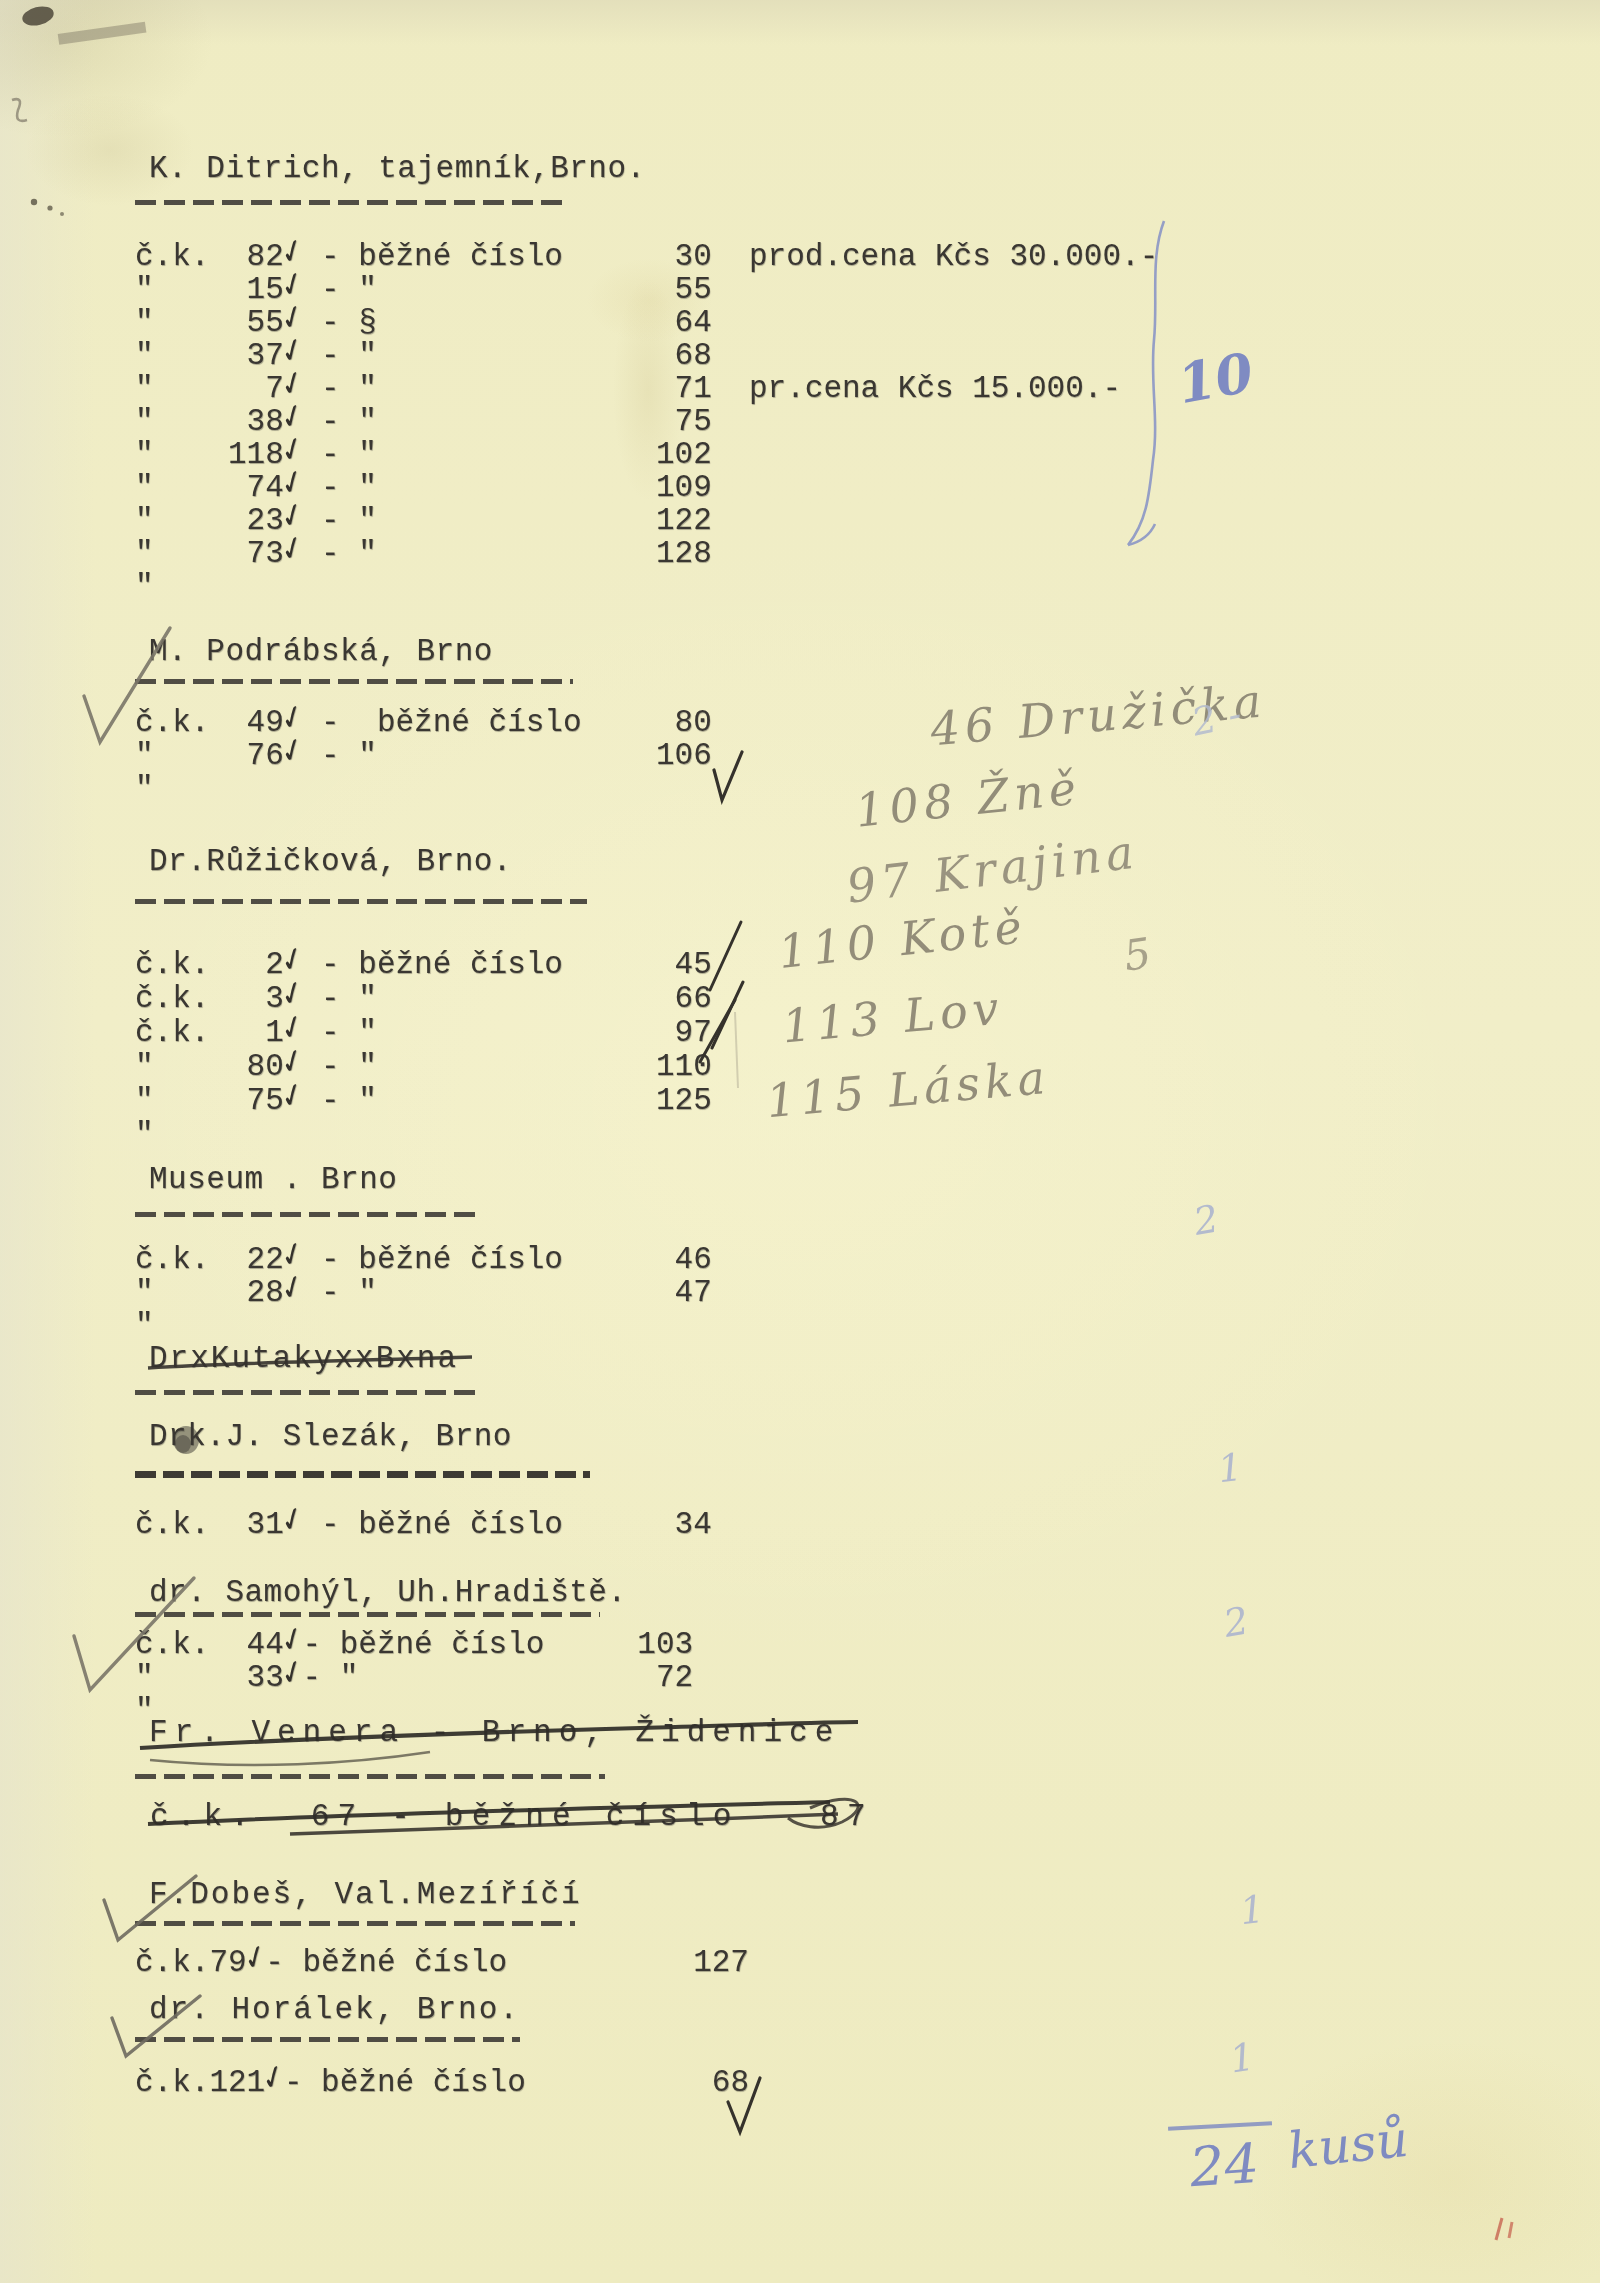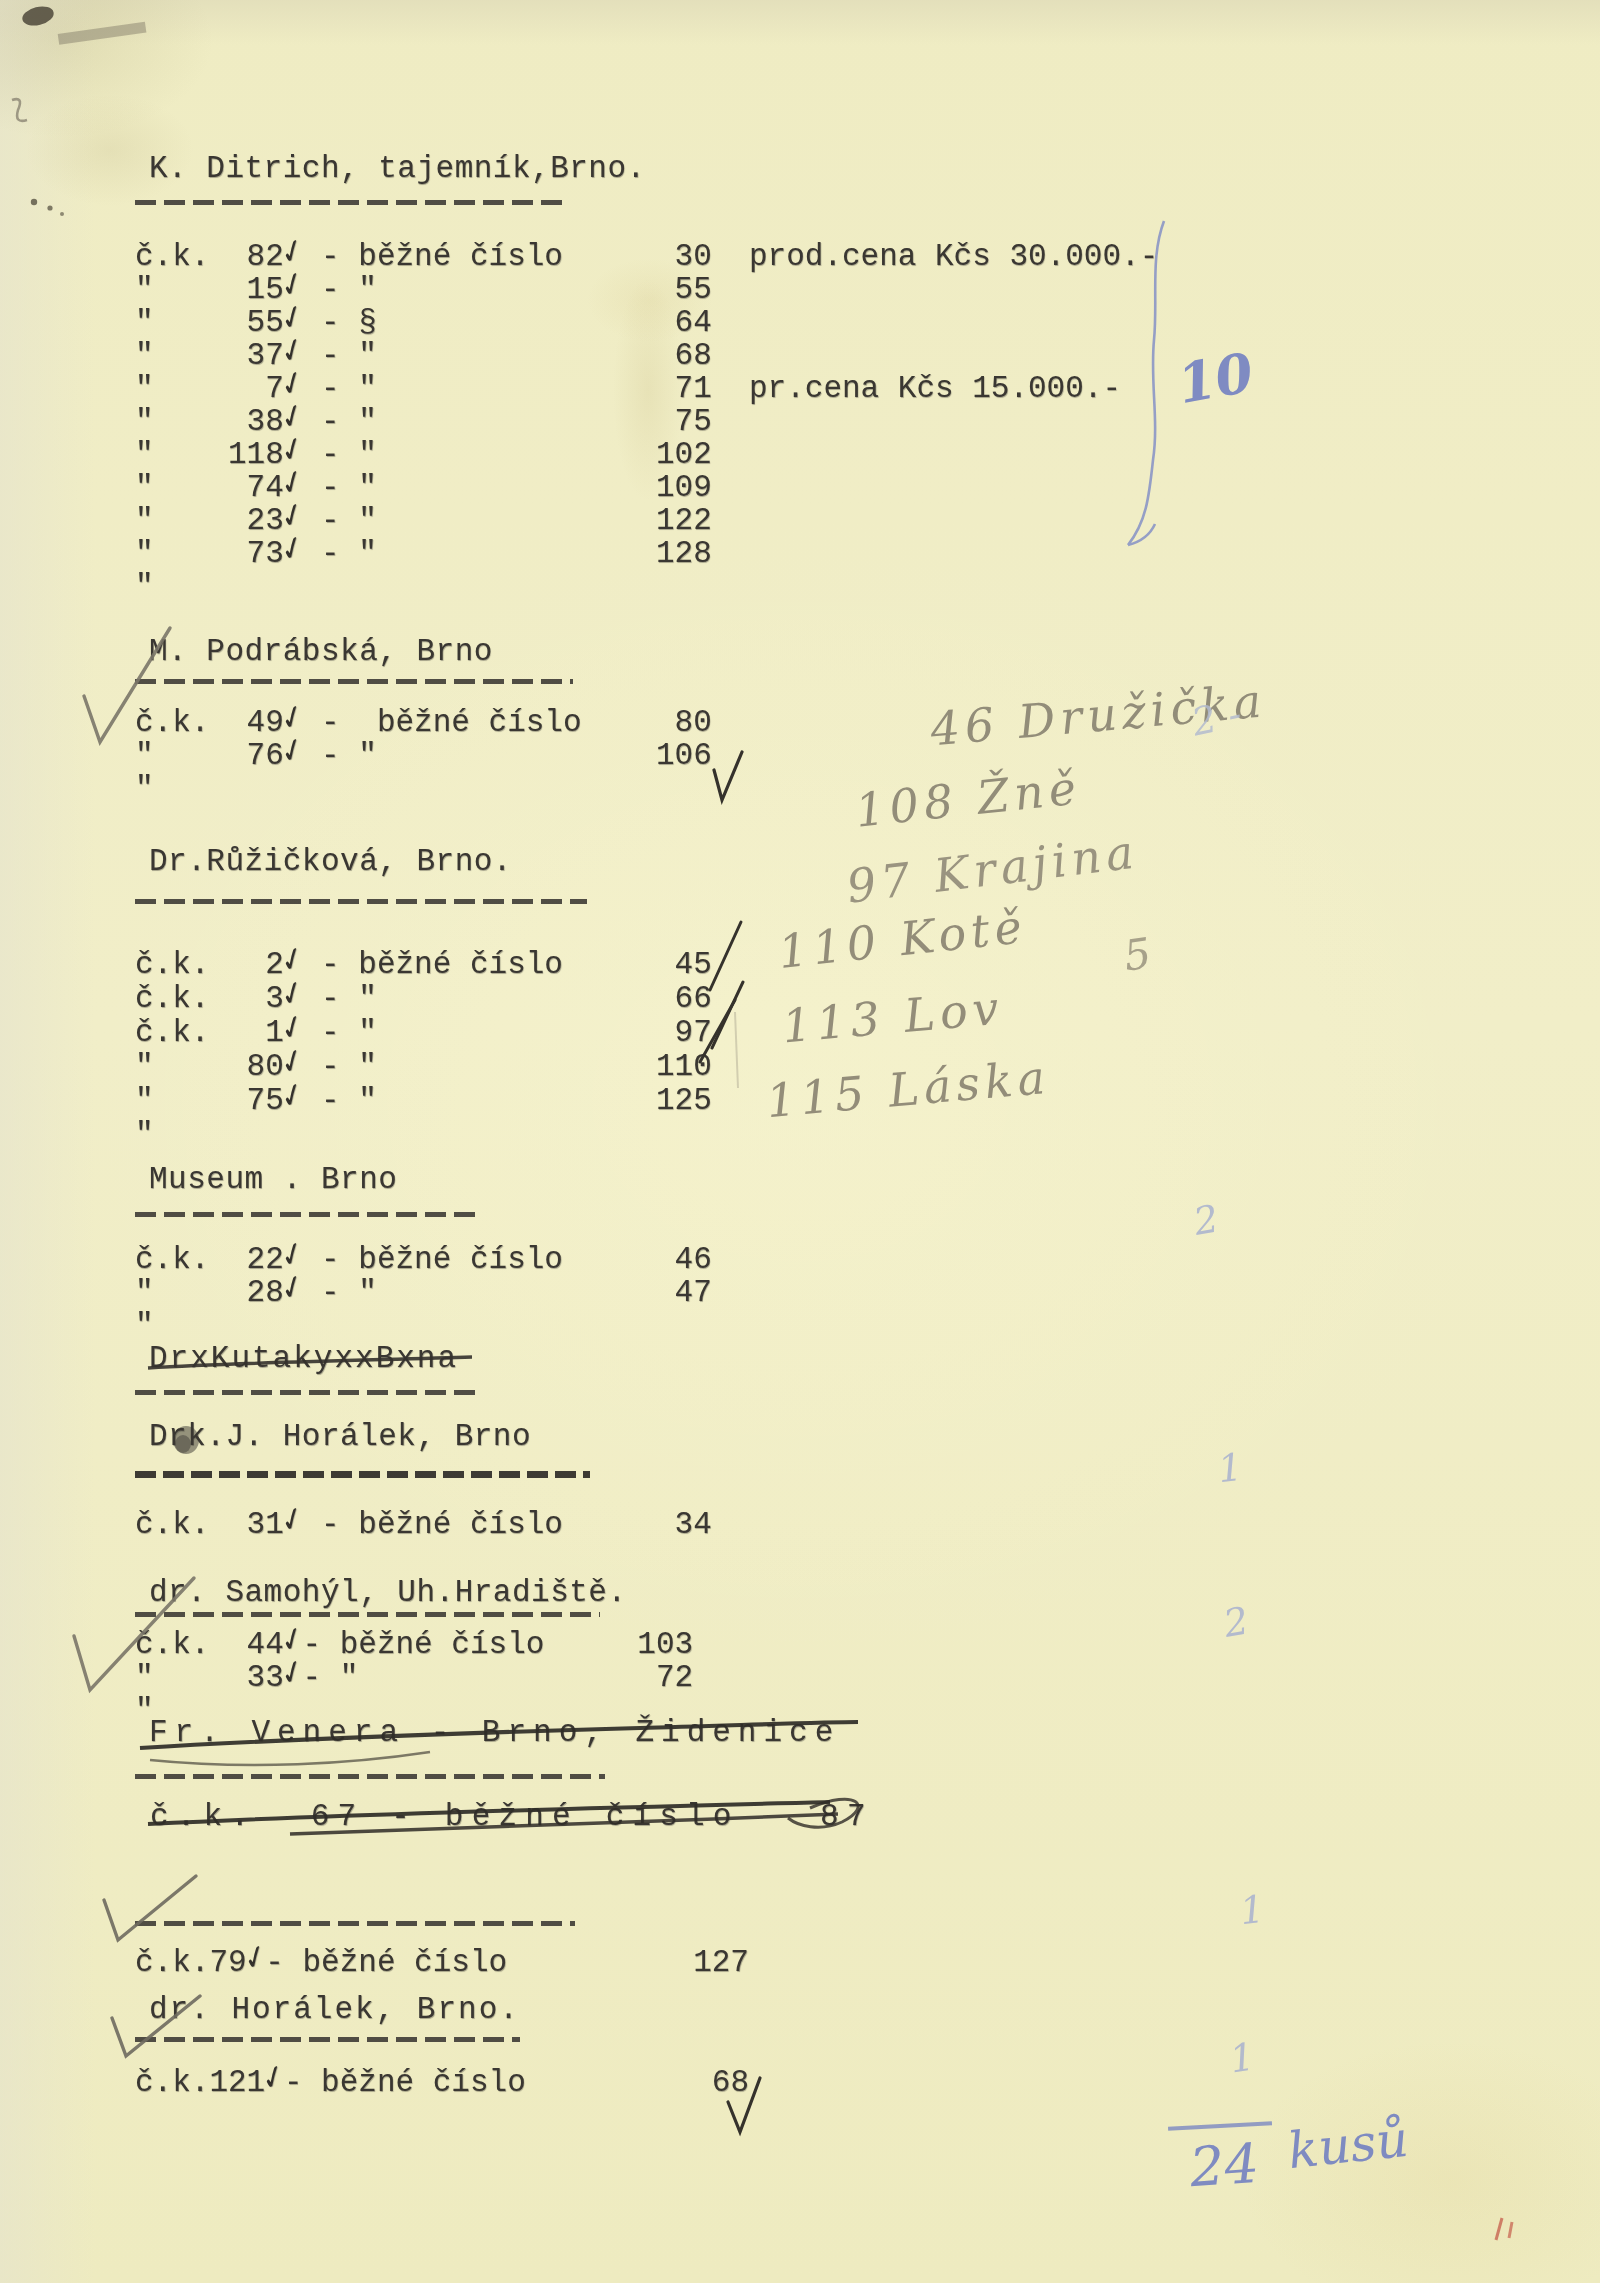--- a/index.html
+++ b/index.html
@@ -108,34 +108,35 @@
 
   <div class="hdr" style="top:1163px">Museum . Brno</div>
   <div class="rule" style="top:1212px;width:345px"></div>
   <div class="trow" style="top:1243px"><span>č.k.  22</span><b class="tk">✓</b><span> - běžné číslo      46</span></div>
   <div class="trow" style="top:1276px"><span>"     28</span><b class="tk">✓</b><span> - "                47</span></div>
   <div class="trow" style="top:1309px"><span>"</span></div>
 
   <div class="hdr ls2" style="top:1342px">DrxKutakyxxBxna</div>
   <div class="rule" style="top:1390px;width:345px"></div>
 
-  <div class="hdr" style="top:1420px">Drk.J. Horálek, Brno</div>
+  <div class="hdr" style="top:1420px">Drk.J. Slezák, Brno</div>
   <div class="rule strong" style="top:1471px;width:455px"></div>
   <div class="trow" style="top:1508px"><span>č.k.  31</span><b class="tk">✓</b><span> - běžné číslo      34</span></div>
 
   <div class="hdr" style="top:1576px">dr. Samohýl, Uh.Hradiště.</div>
   <div class="rule" style="top:1612px;width:465px"></div>
   <div class="trow" style="top:1628px"><span>č.k.  44</span><b class="tk">✓</b><span>- běžné číslo     103</span></div>
   <div class="trow" style="top:1661px"><span>"     33</span><b class="tk">✓</b><span>- "                72</span></div>
   <div class="trow" style="top:1694px"><span>"</span></div>
 
   <div class="hdr ls7" style="top:1716px">Fr. Venera - Brno, Židenice</div>
   <div class="rule" style="top:1774px;width:470px"></div>
   <div class="trow ls8" style="top:1800px;left:150px"><span>č.k.  67 - běžné číslo   87</span></div>
 
+  <div class="hdr ls2" style="top:1878px">F.Dobeš, Val.Mezíříčí</div>
   <div class="rule" style="top:1921px;width:440px"></div>
   <div class="trow" style="top:1946px"><span>č.k.79</span><b class="tk">✓</b><span>- běžné číslo          127</span></div>
 
   <div class="hdr ls2" style="top:1993px">dr. Horálek, Brno.</div>
   <div class="rule" style="top:2037px;width:385px"></div>
   <div class="trow" style="top:2066px"><span>č.k.121</span><b class="tk">✓</b><span>- běžné číslo          68</span></div>
 
   <span class="hand h0">46 Družička</span>
   <span class="hand h1">108 Žně</span>
   <span class="hand h2">97 Krajina</span>

